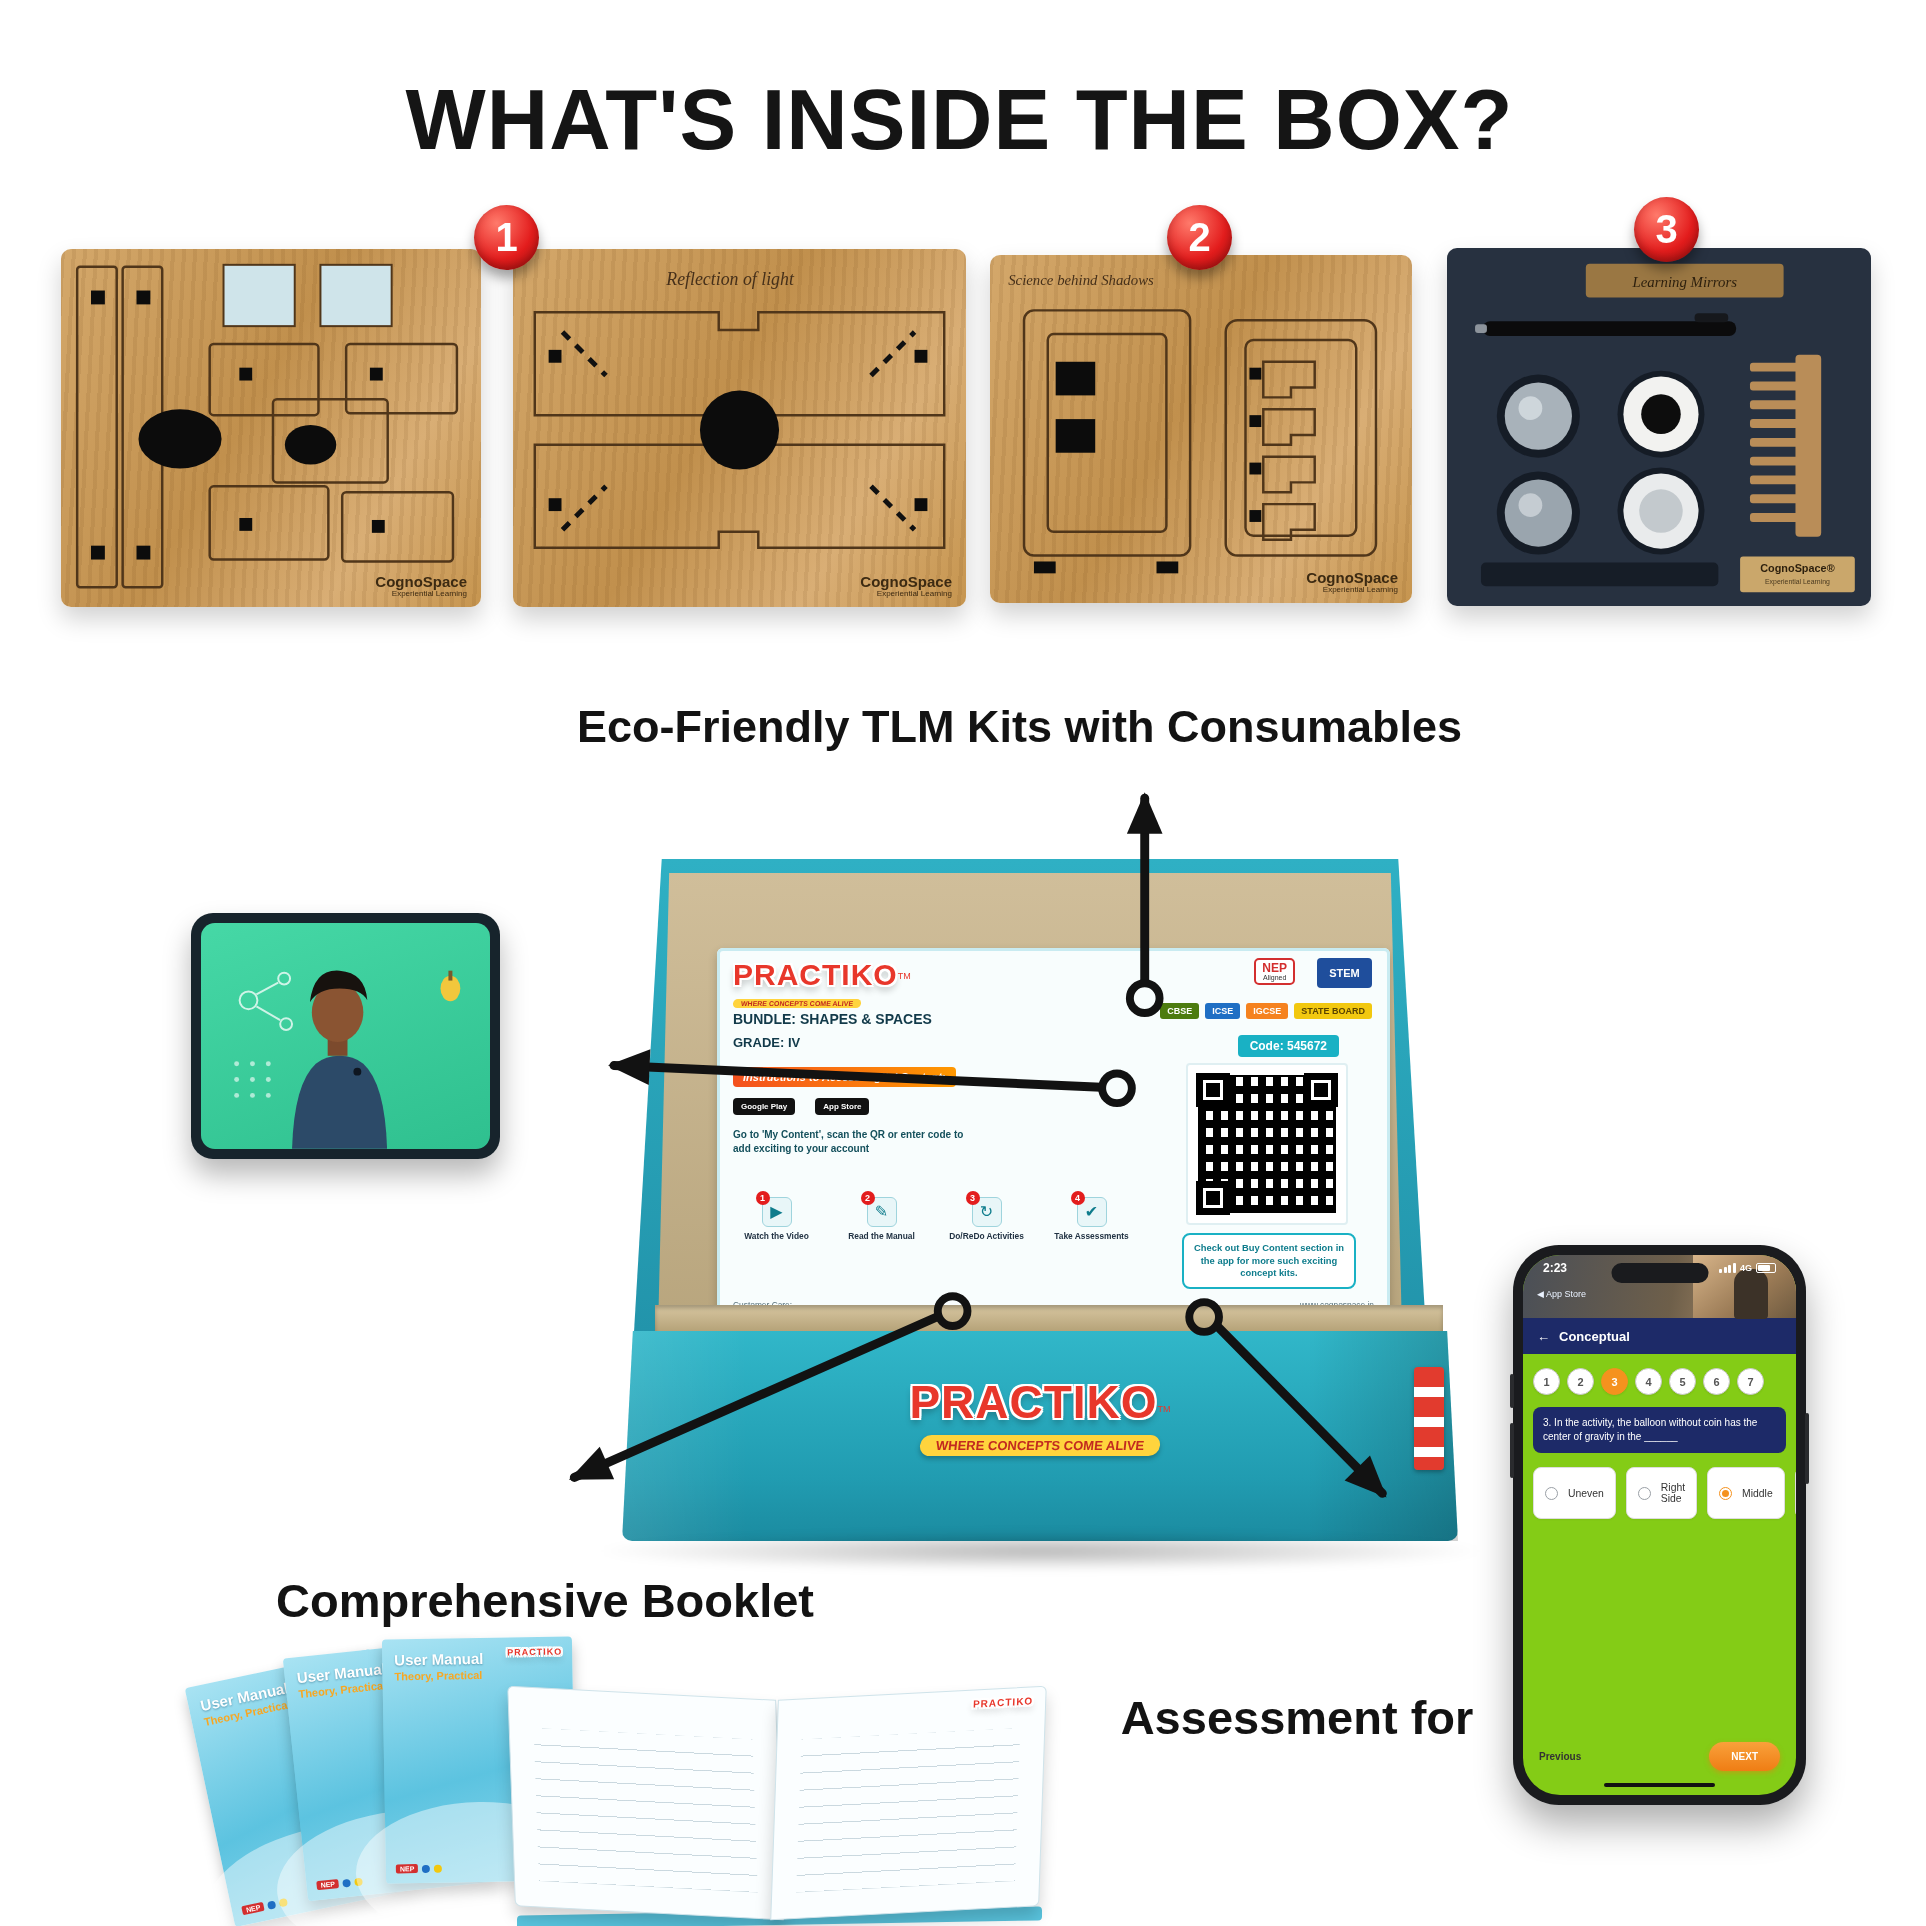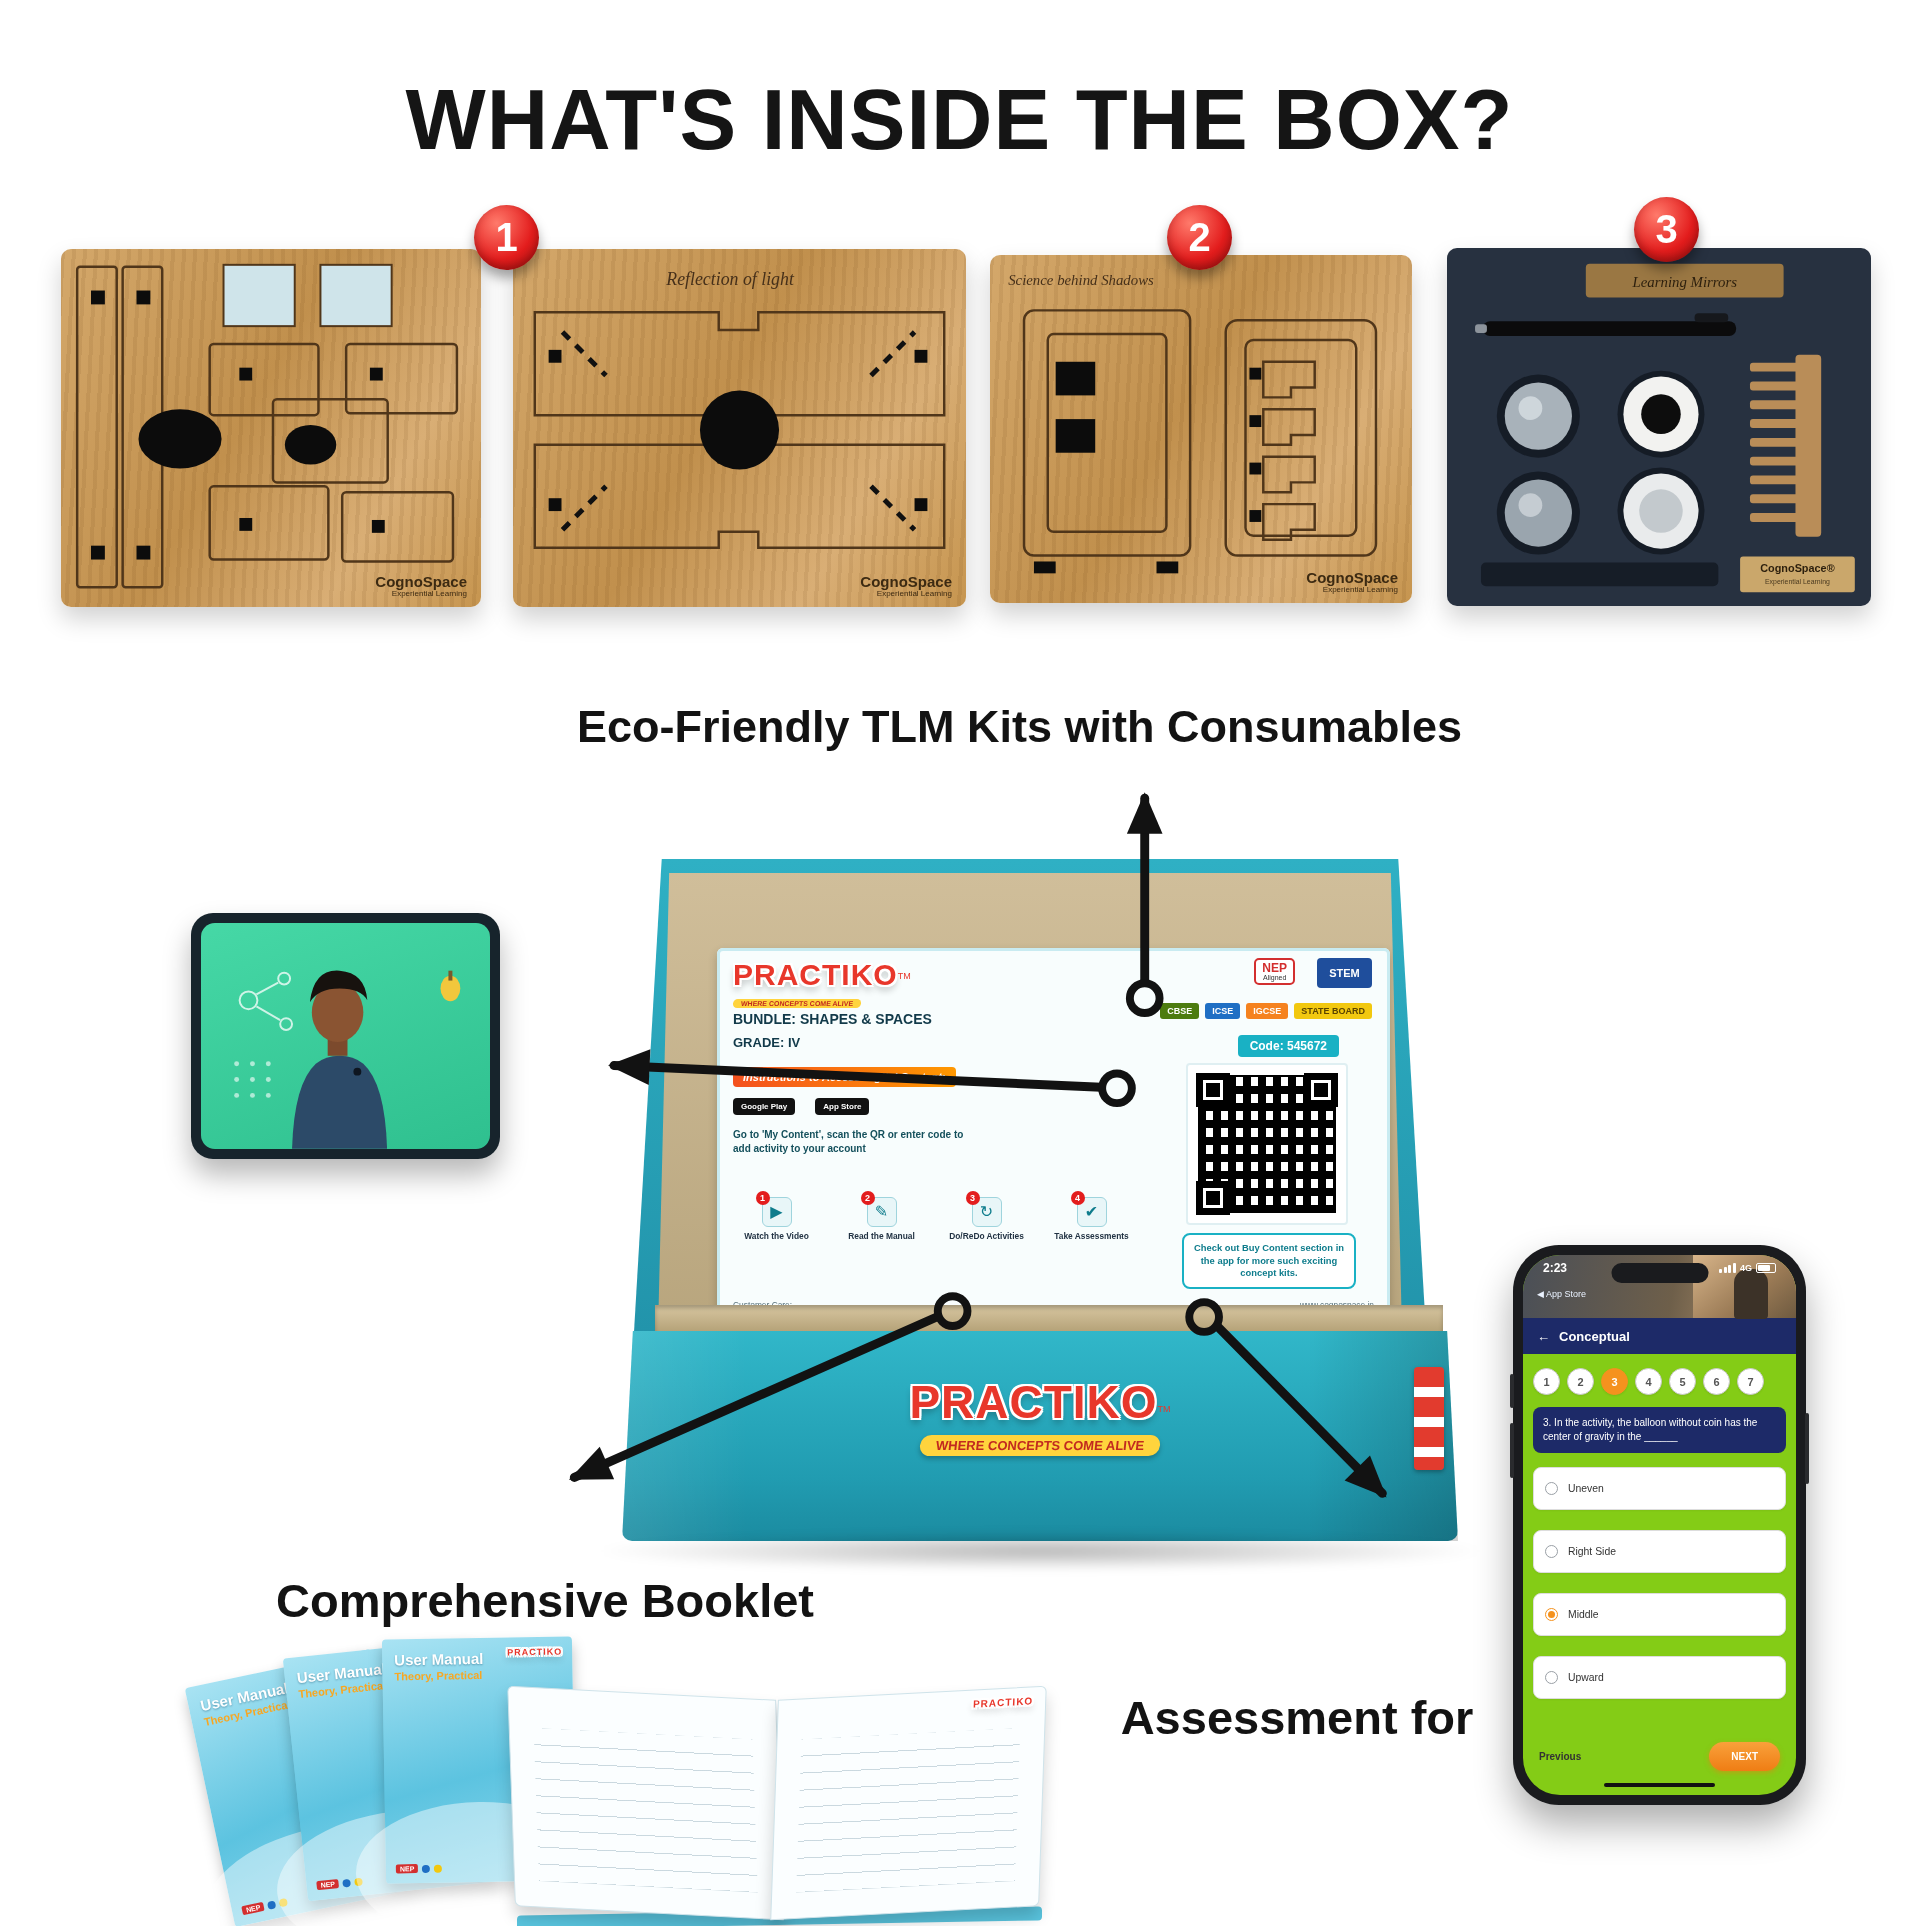--- a/index.html
+++ b/index.html
@@ -141,21 +141,21 @@
 .bars i:nth-child(1){height:4px;}.bars i:nth-child(2){height:6px;}.bars i:nth-child(3){height:8px;}.bars i:nth-child(4){height:10px;}
 .p-4g{font-size:9px;}
 .batt{width:20px;height:10px;border:1px solid #fff;border-radius:2px;position:relative;}
 .batt::after{content:"";position:absolute;left:1px;top:1px;bottom:1px;width:12px;background:#fff;border-radius:1px;}
 .p-backapp{position:absolute;left:14px;top:34px;color:#eaf2ff;font-size:9px;z-index:10;}
 .p-header{height:36px;background:#1d2a68;color:#fff;display:flex;align-items:center;gap:9px;padding:0 14px;font-size:13px;font-weight:bold;flex:none;}
 .p-numbers{display:flex;gap:7px;padding:14px 10px 4px;flex:none;}
 .qnum{width:27px;height:27px;border-radius:50%;border:1px solid #c9c9c9;background:#fff;color:#555;font-size:11px;font-weight:bold;display:flex;align-items:center;justify-content:center;flex:none;box-shadow:0 1px 2px rgba(0,0,0,.08);}
 .qnum.active{background:#f5921e;border-color:#f5921e;color:#fff;}
 .p-question{margin:8px 10px;background:#1d2a68;color:#fff;border-radius:8px;padding:9px 10px;font-size:10px;line-height:1.4;flex:none;}
-.p-options{display:flex;flex-direction:column;gap:20px;padding:6px 10px;flex:none;}
+.p-options{display:flex;flex-direction:row;gap:10px;padding:6px 10px;flex:none;}
 .p-opt{border:1px solid #ddd;border-radius:8px;padding:14px 11px;display:flex;align-items:center;gap:10px;font-size:10.4px;color:#333;background:#fff;box-shadow:0 1px 2px rgba(0,0,0,.05);}
 .radio{width:13px;height:13px;border:1.5px solid #9aa0a6;border-radius:50%;position:relative;flex:none;}
 .radio.sel{border-color:#f5921e;}
 .radio.sel::after{content:"";position:absolute;inset:2px;border-radius:50%;background:#f5921e;}
 .p-footer{margin-top:auto;display:flex;justify-content:space-between;align-items:center;padding:10px 16px 12px;}
 .p-prev{font-size:10px;font-weight:bold;color:#333;}
 .p-next{background:linear-gradient(180deg,#f9a13b,#ef7d14);color:#fff;font-size:10px;font-weight:800;padding:9px 22px;border-radius:16px;box-shadow:0 2px 5px rgba(240,125,20,.5);}
 .home-bar{align-self:center;width:111px;height:4px;background:#111;border-radius:2px;margin:0 auto 8px;flex:none;}
 </style>
 </head>
@@ -369,21 +369,21 @@
           <span class="pill state" data-interactable="false">STATE BOARD</span>
         </div>
         <div class="lbl-bundle" data-interactable="false">BUNDLE: SHAPES &amp; SPACES</div>
         <div class="lbl-grade" data-interactable="false">GRADE: IV</div>
         <div class="lbl-code" data-interactable="false">Code: 545672</div>
         <div class="lbl-instr" data-interactable="false">Instructions to Access Digital Content:</div>
         <div class="lbl-stores" data-interactable="false">
           <span class="store" data-interactable="false">Google Play</span>
           <span class="store" data-interactable="false">App Store</span>
         </div>
-        <div class="lbl-scan" data-interactable="false">Go to 'My Content', scan the QR or enter code to add activity to your account</div>
+        <div class="lbl-scan" data-interactable="false">Go to 'My Content', scan the QR or enter code to add exciting to your account</div>
         <div class="lbl-qr" data-interactable="false">
           <div class="qr-pattern" data-interactable="false">
             <span class="finder f-tl" data-interactable="false"></span>
             <span class="finder f-tr" data-interactable="false"></span>
             <span class="finder f-bl" data-interactable="false"></span>
           </div>
         </div>
         <div class="lbl-steps" data-interactable="false">
           <div class="step" data-interactable="false">
             <div class="step-ic" data-interactable="false">▶<span class="step-num" data-interactable="false">1</span></div>

